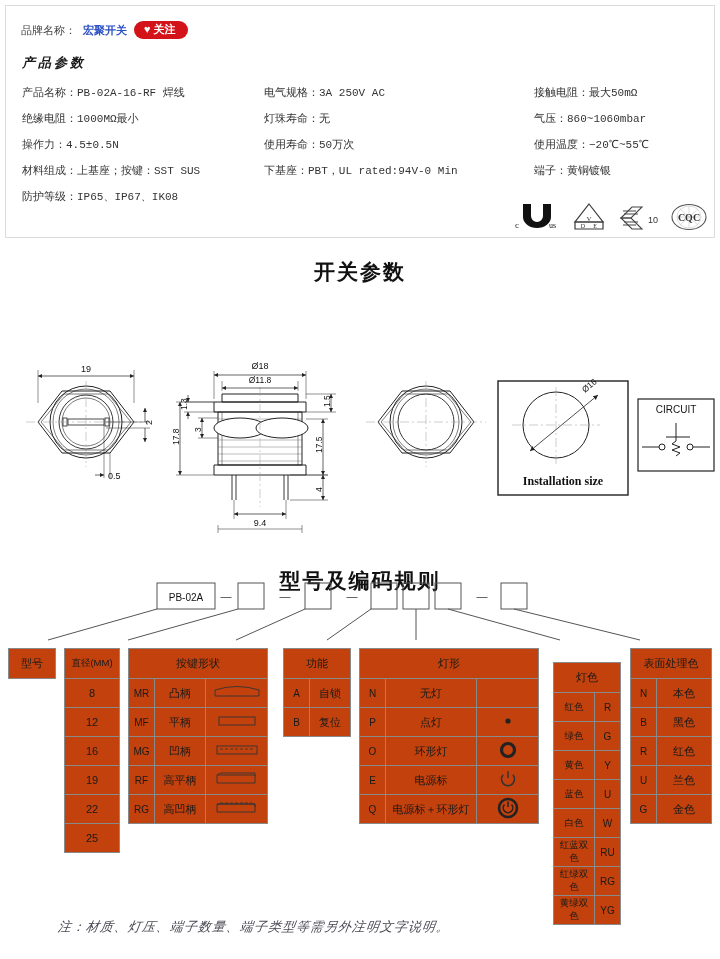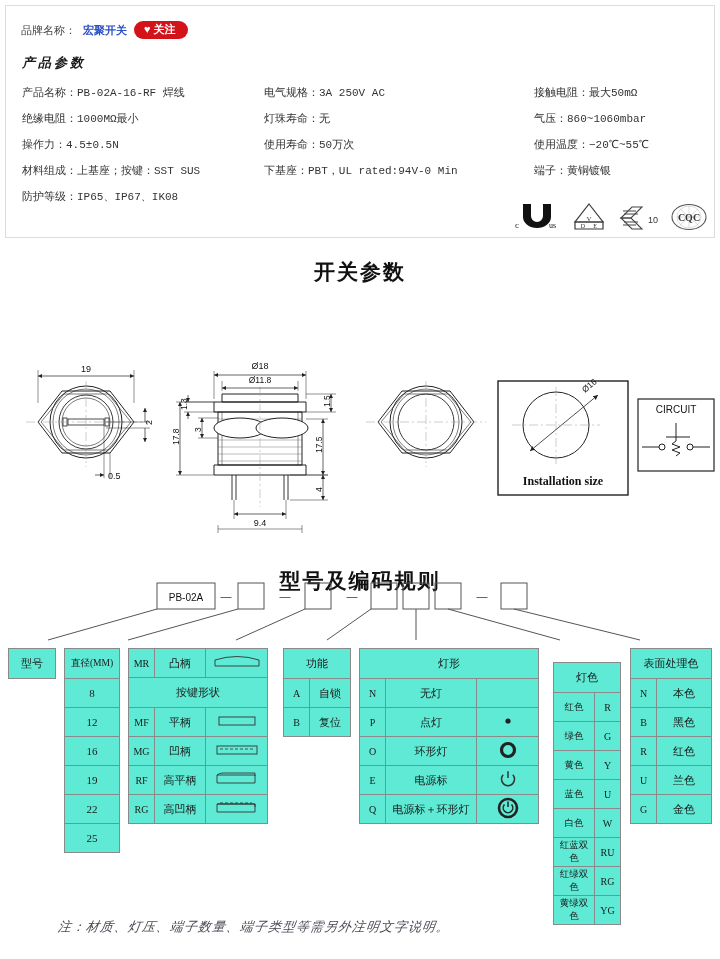--- a/index.html
+++ b/index.html
@@ -74,24 +74,24 @@
   
   .drawing { position: absolute; left: 0; top: 295px; width: 720px; height: 240px; }
 
   
   .code-diagram { position: absolute; left: 0; top: 578px; width: 720px; height: 70px; }
 
   
   .tbl {
     position: absolute;
     border-collapse: collapse;
-    font-family: Liberation Serif, serif;
+    font-family: Liberation Sans, sans-serif;
     font-size: 11px;
     color: #1a1a1a;
-    background: #5eead4;
+    background: #c2410c;
   }
   .tbl td, .tbl th {
     border: 1px solid #8a8a8a;
     text-align: center;
     vertical-align: middle;
     font-weight: normal;
     padding: 0 2px;
     height: 29px;
   }
   .tbl .hdr { height: 30px; }
@@ -436,34 +436,34 @@
       </tr>
   <tr>
         <td>25</td>
       </tr>
 </tbody>
   </table>
 
 <table class="tbl t-shape">
   <tbody>
       <tr>
+        <td class="hdr" colspan="3">按键形状</td>
+      </tr>
+  <tr>
     <td class="abbr-cell">MR</td>
     <td class="name-cell">凸柄</td>
     <td class="icon-cell">
       <svg width="52" height="16" viewBox="0 0 52 16">
             <g stroke="#333" fill="none" stroke-width="0.9">
               <path d="M4,6 Q26,-1 48,6"></path>
               <path d="M4,6 v6 h44 v-6"></path>
             </g>
           </svg>
     </td>
   </tr>
-  <tr>
-        <td class="hdr" colspan="3">按键形状</td>
-      </tr>
   <tr>
     <td class="abbr-cell">MF</td>
     <td class="name-cell">平柄</td>
     <td class="icon-cell">
       <svg width="52" height="16" viewBox="0 0 52 16">
             <rect x="8" y="4" width="36" height="8" stroke="#333" fill="none" stroke-width="0.9"></rect>
           </svg>
     </td>
   </tr>
   <tr>

